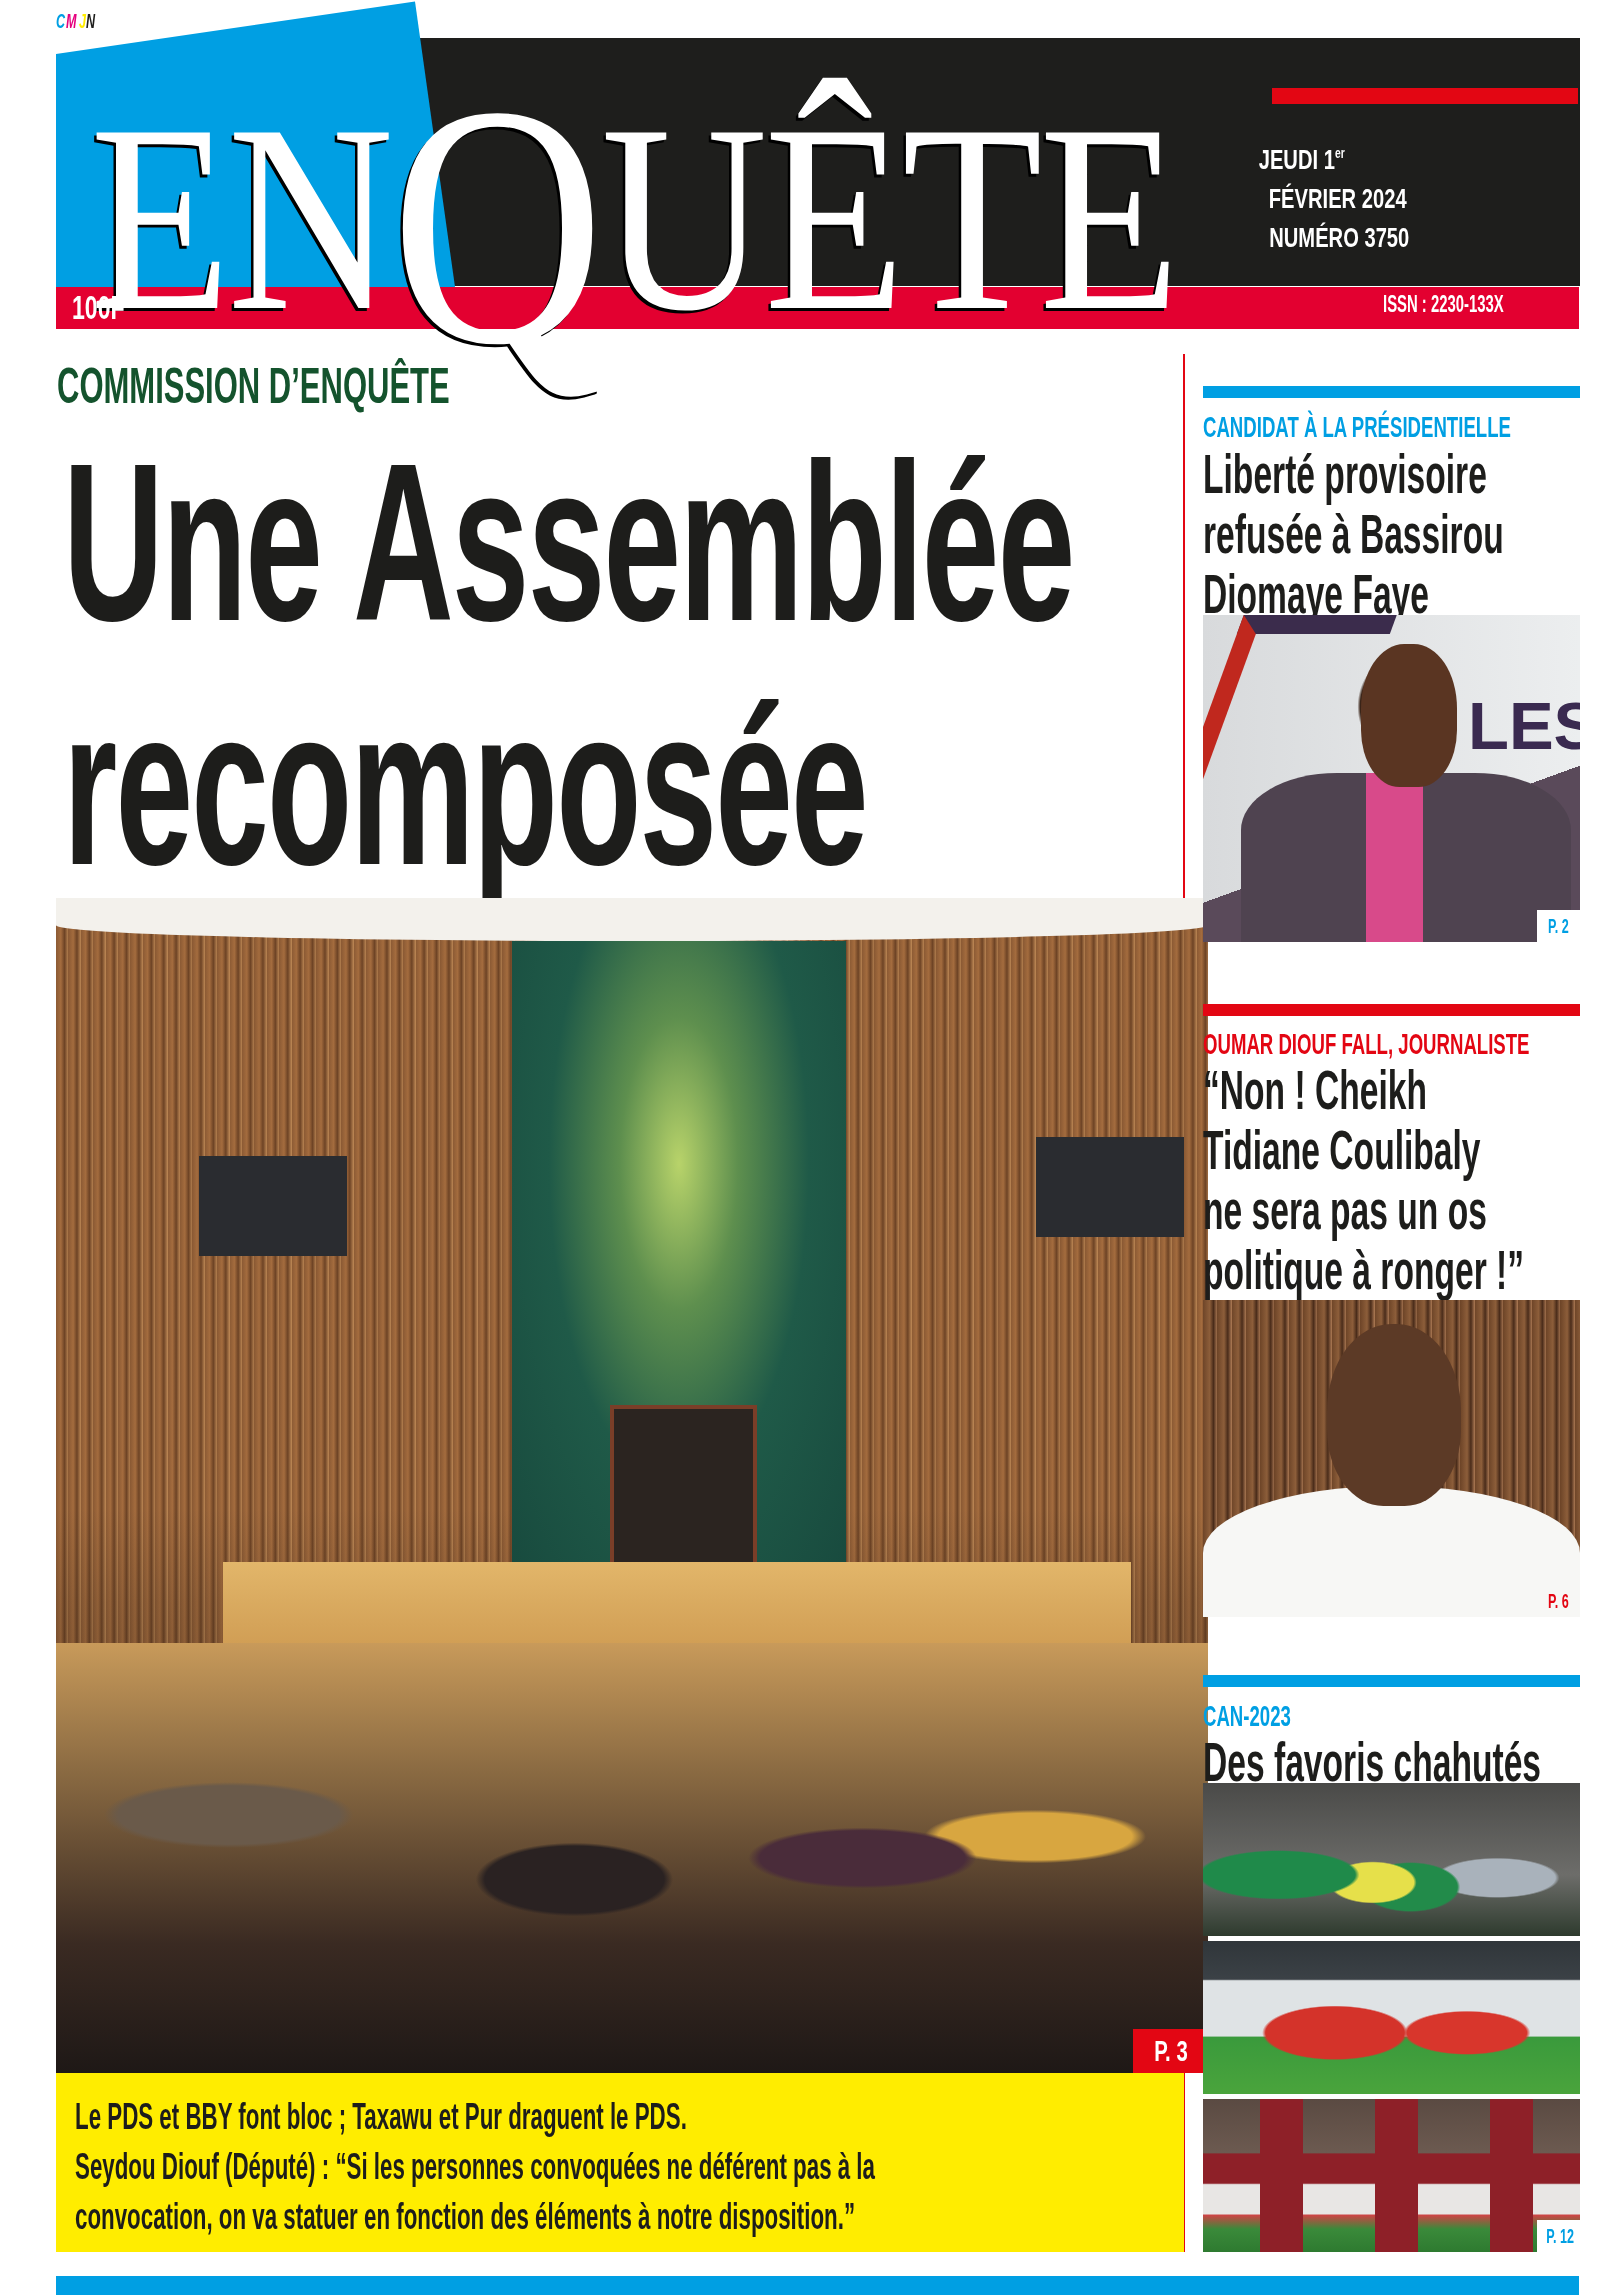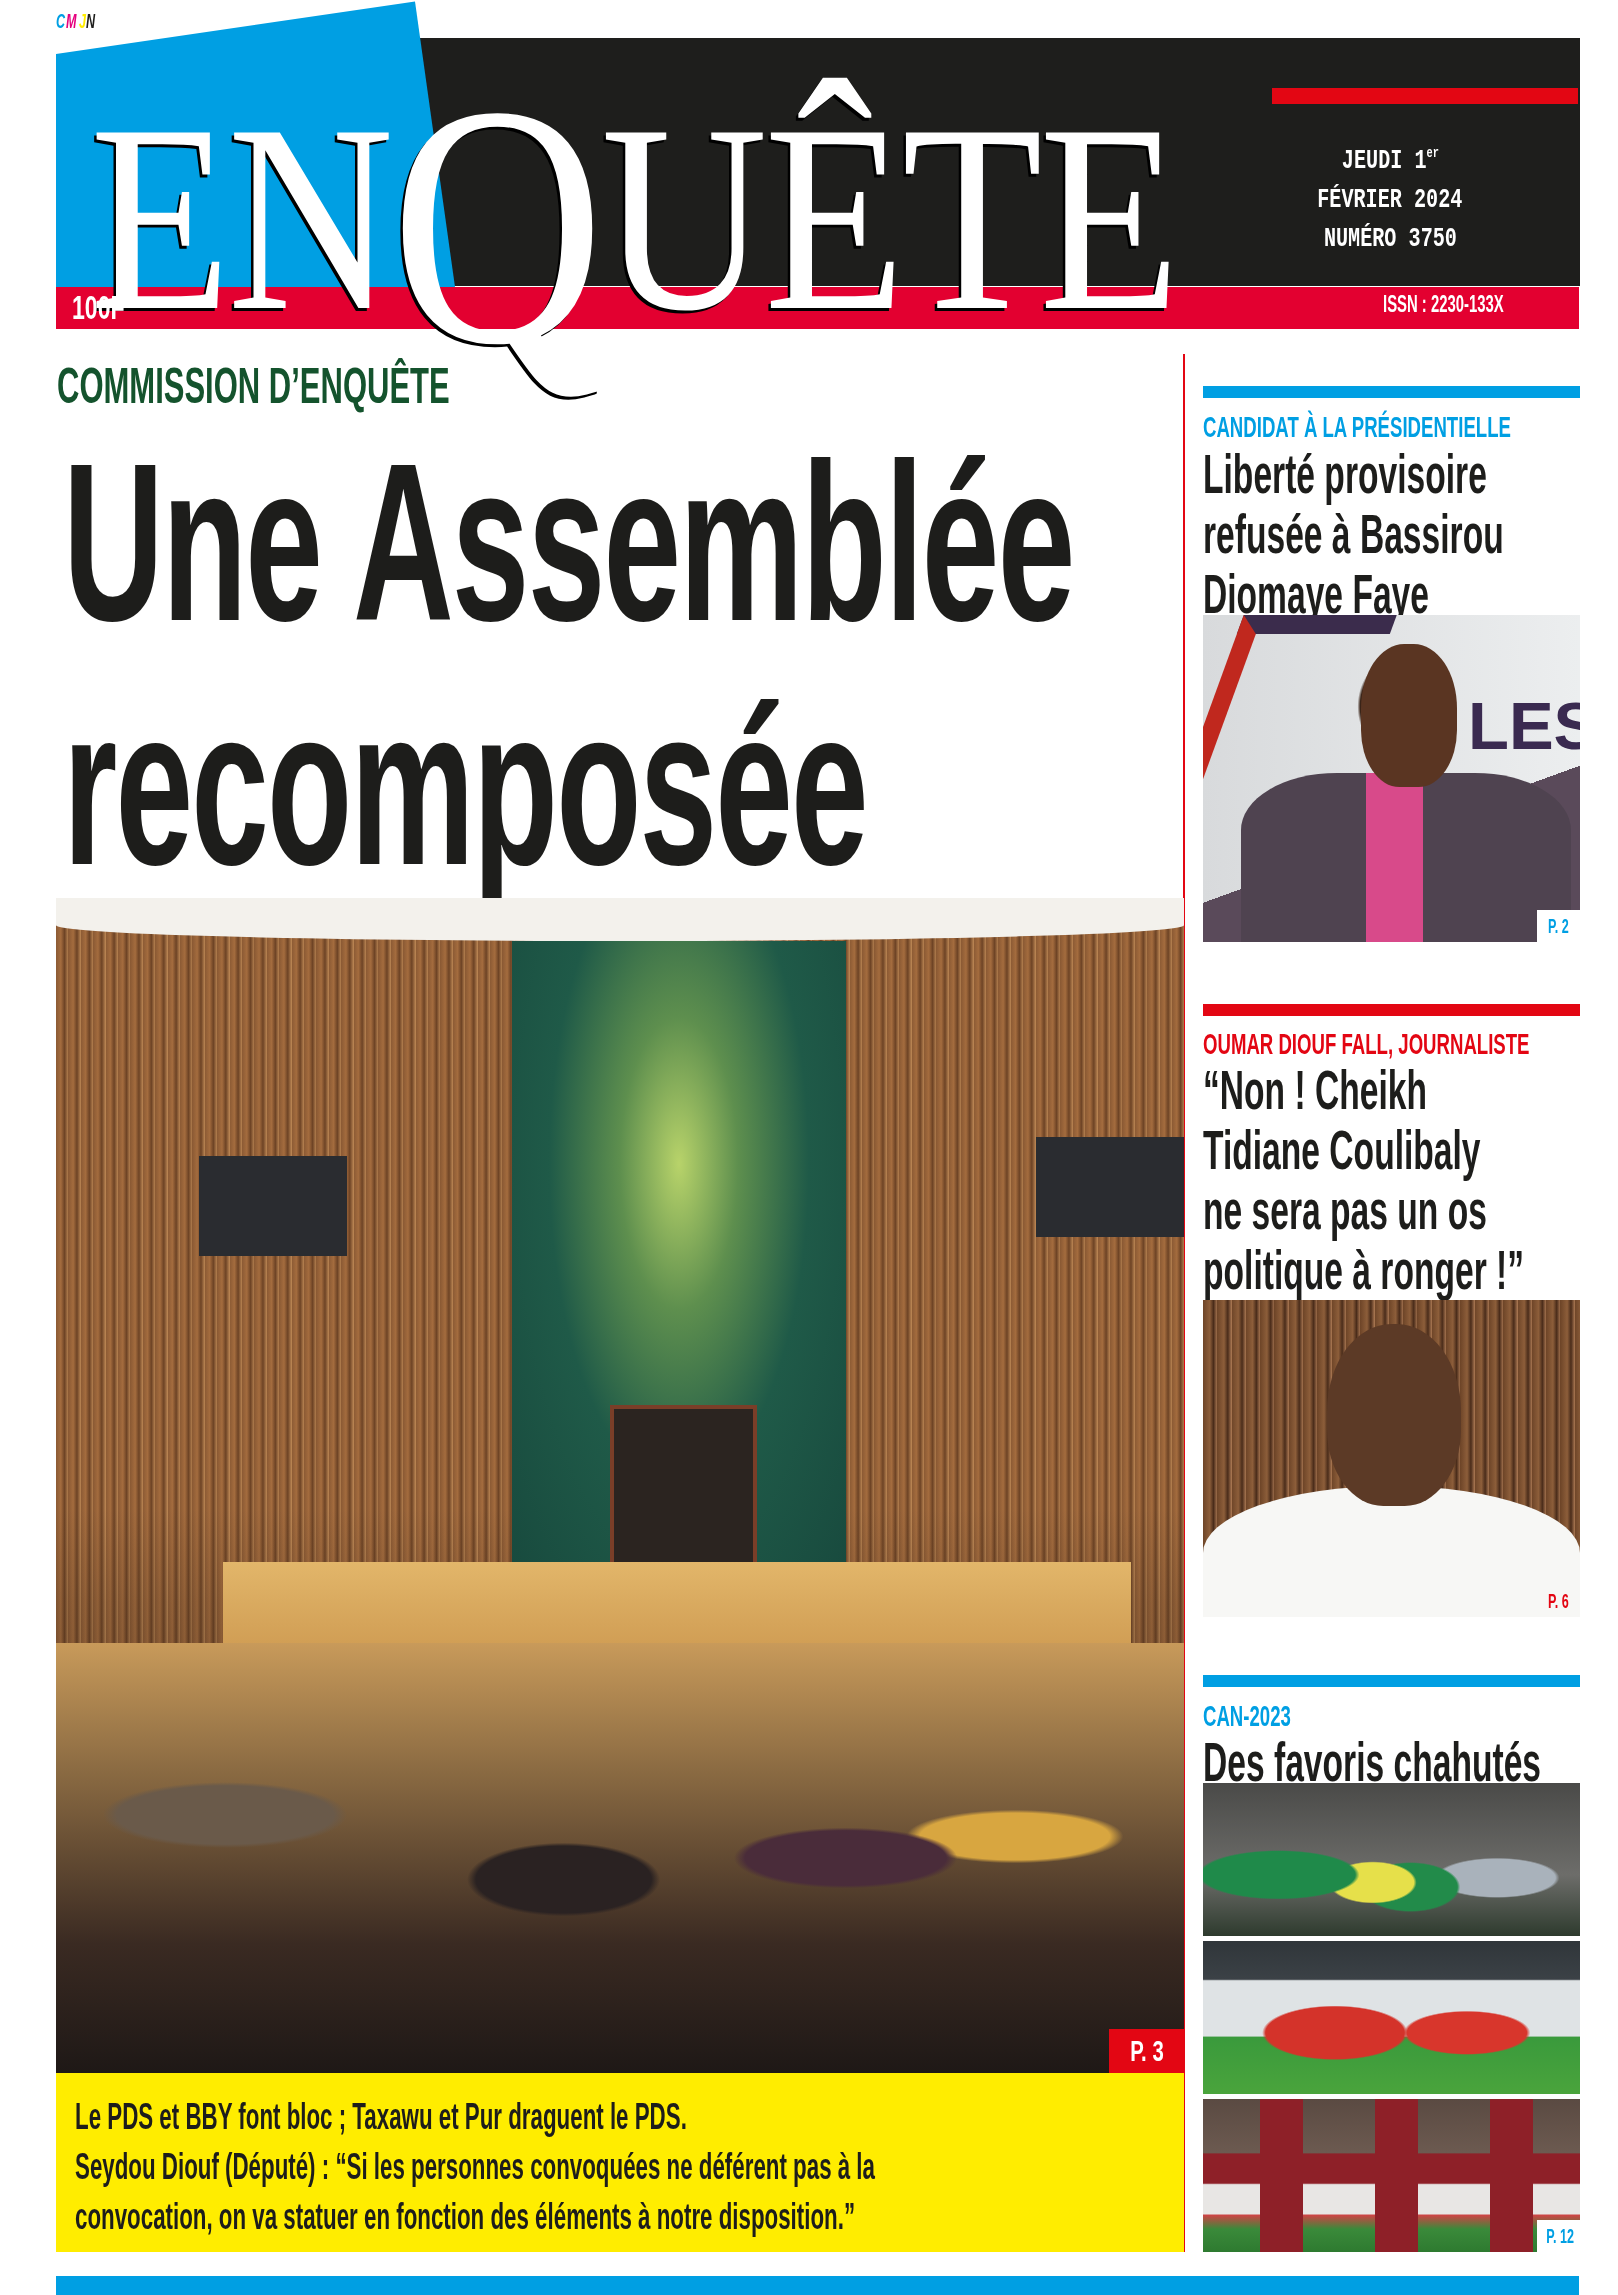--- a/index.html
+++ b/index.html
@@ -16,38 +16,39 @@
   .mast-blue { left:56px; top:0; width:401px; height:287px; background:#009fe3;
                clip-path: polygon(0 54px, 359px 1.4px, 399px 287px, 0 287px); }
   .mast-red { left:56px; top:287px; width:1523px; height:42px; background:#e30030; }
   .mast-accent { left:1272px; top:88px; width:306px; height:16px; background:#e30613; }
   .logo { left:90px; top:53px; font-family:"Liberation Serif", serif; color:#ffffff; font-size:268px; line-height:1; letter-spacing:-3.8px;
           text-shadow: -2.9px 2.9px 0 #000; }
   .logo-inner { display:inline-block; transform:scaleX(0.86); transform-origin:0 0; }
   .logo .q { font-size:344px; vertical-align:-33px; }
   .price { left:72px; top:289px; color:#fff; font-size:33px; }
   .issn { left:1383px; top:290px; color:#fff; font-size:24px; }
-  .date { left:1242px; top:134px; width:296px; text-align:center; color:#fff; font-size:28px; line-height:39px;font-family:Liberation Mono, monospace; }
+  .date { left:1242px; top:134px; width:296px; color:#fff; font-size:28px; line-height:39px; }
   .date .line { display:block; }
   .date .cond { transform:scaleX(0.72); transform-origin:50% 0; }
   .date sup { font-size:14.3px; vertical-align:10.5px; }
 
   
   .kicker-main { left:57px; top:357px; color:#14532d; font-size:50px; }
   .headline { left:63px; top:420px; font-size:225px; line-height:244px; letter-spacing:-2.9px; }
   .headline .cond { transform:scaleX(0.62); }
 
   
   .vline { left:1183px; top:354px; width:2.4px; height:1898px; background:#e30613; }
 
   
   .main-photo { left:56px; top:898px; width:1128px; height:1175px; overflow:hidden;
     background:
       linear-gradient(180deg, rgba(0,0,0,0) 0%, rgba(0,0,0,0) 52%, rgba(40,30,20,0.15) 60%, rgba(20,15,10,0.5) 100%),
       repeating-linear-gradient(90deg, #8b5a34 0px, #a46c3e 4.8px, #6d4325 8.6px, #b98452 12.4px);
+    padding-left: 24px;
   }
   .mp-tapestry { position:absolute; left:456px; top:43px; width:334px; height:636px; background:
       radial-gradient(ellipse at 50% 35%, #b8d36a 0%, #5e8f4e 25%, #1f5a48 55%, #184a3e 100%); }
   .mp-ceiling { position:absolute; left:0; top:0; width:100%; height:43px; background:#f3f1ec; border-bottom-left-radius:60% 19px; border-bottom-right-radius:60% 19px; }
   .mp-screen-l { position:absolute; left:143px; top:258px; width:148px; height:100px; background:#2a2c30; }
   .mp-screen-r { position:absolute; left:980px; top:239px; width:148px; height:100px; background:#2a2c30; }
   .mp-door { position:absolute; left:554px; top:507px; width:139px; height:191px; background:#2b2420; border:4.8px solid #7a3e28; }
   .mp-podium { position:absolute; left:167px; top:664px; width:908px; height:124px; background:linear-gradient(180deg,#e2b66a,#c8924a); }
   .mp-crowd { position:absolute; left:0; top:745px; width:100%; height:430px; background:
       radial-gradient(ellipse at 15% 40%, #6a5a4a 0, #6a5a4a 8%, transparent 9%),

